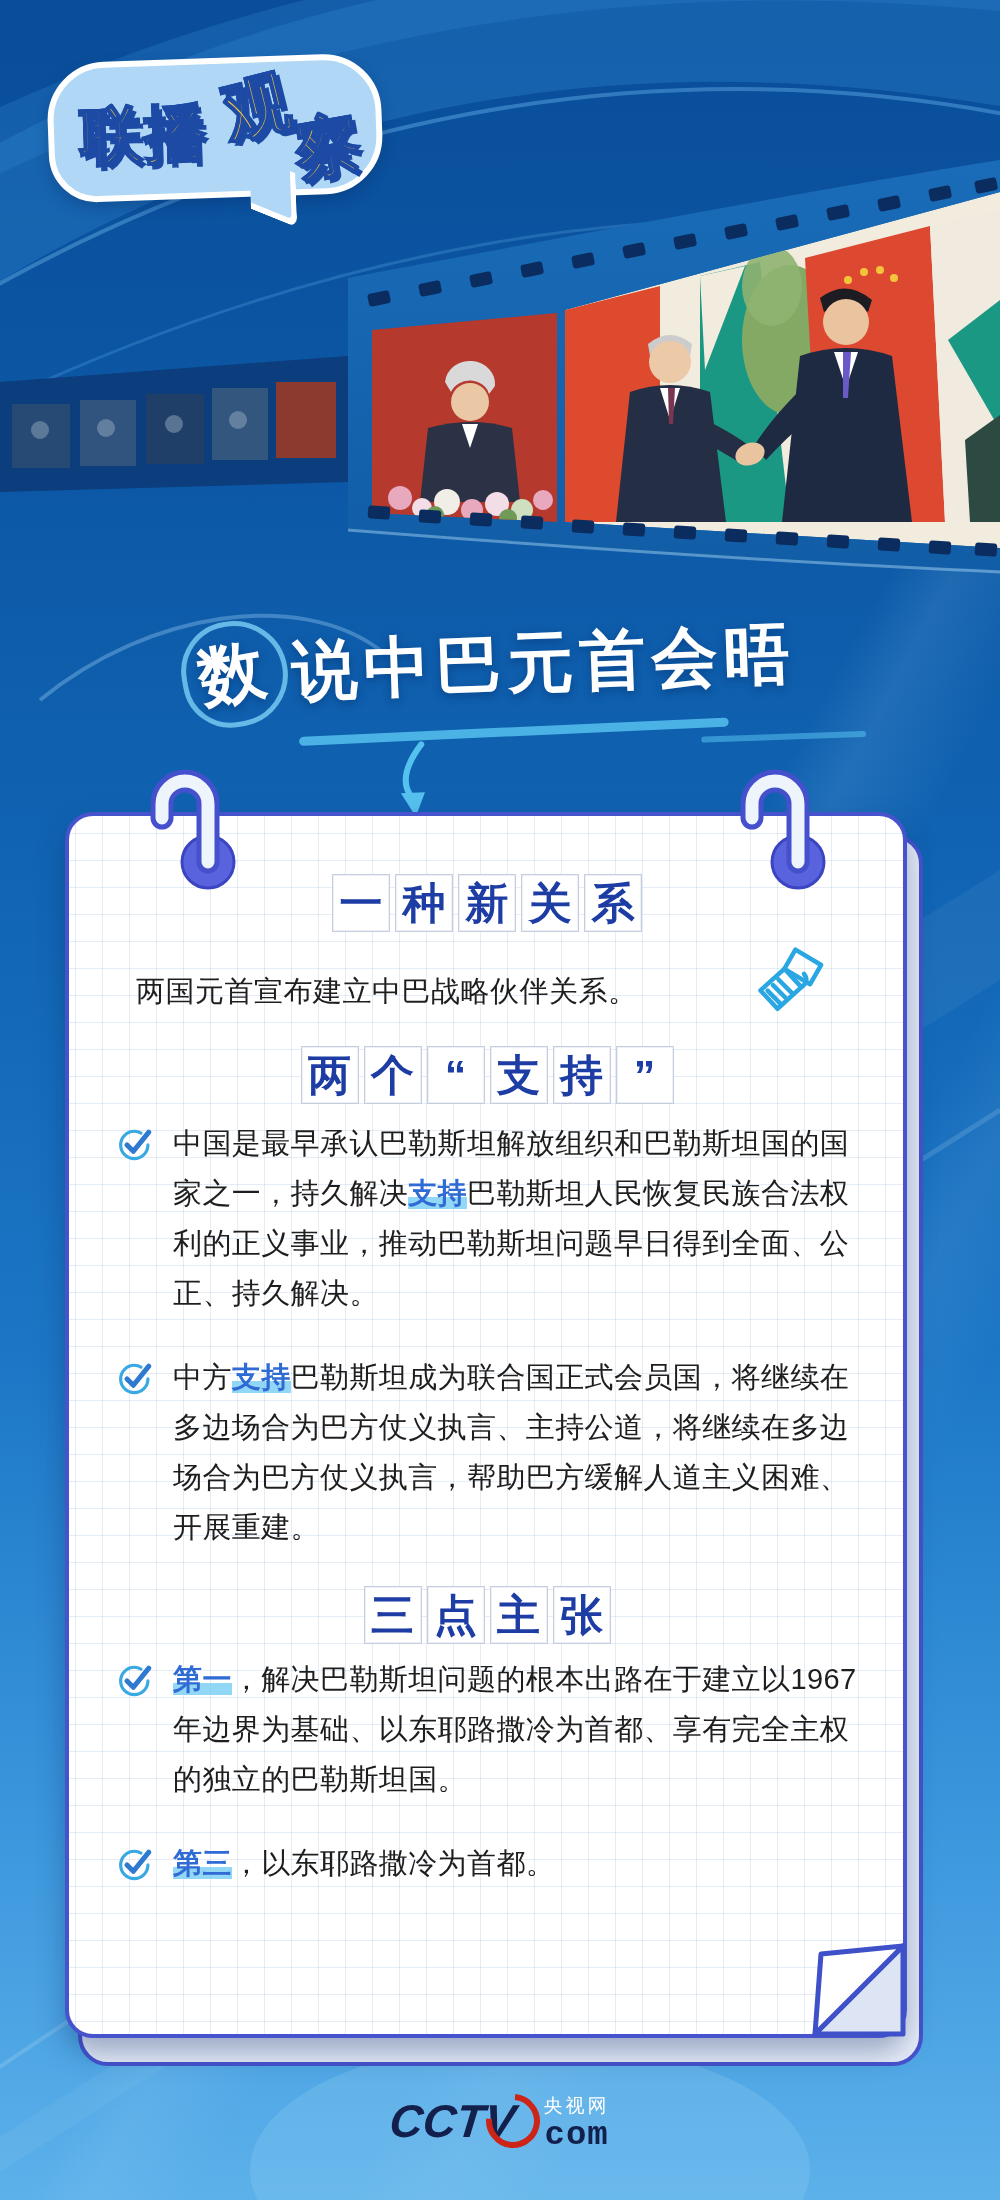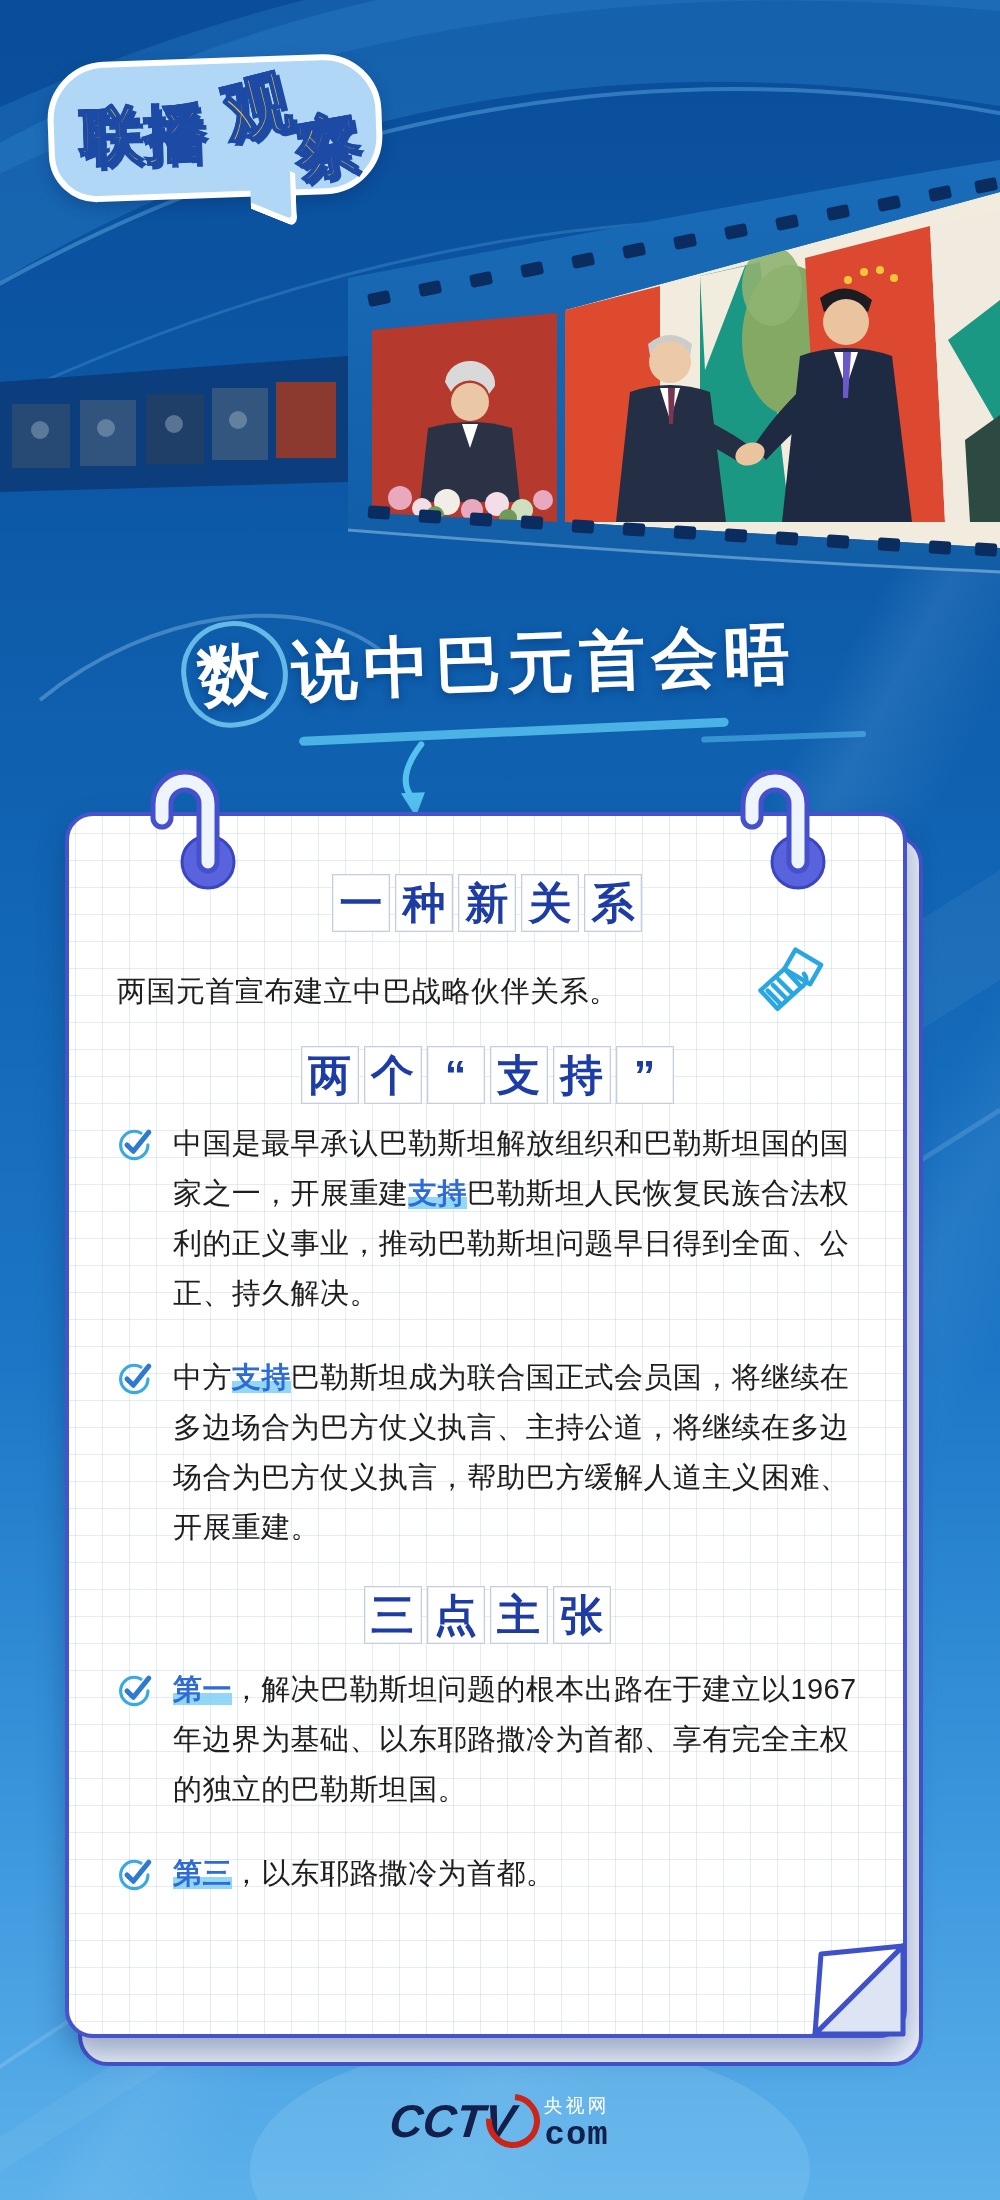--- a/index.html
+++ b/index.html
@@ -67,25 +67,25 @@
   .hook-right{left:738px;top:758px;}
   .hdr{display:flex;justify-content:center;gap:5px;}
   .hdr1{margin-top:2px;}
   .hdr2{margin-top:30px;}
   .hdr3{margin-top:14px;}
   .cell{
     width:56px;height:56px;background:#fff;border:1px solid #c6cddc;
     box-shadow:inset 0 0 0 1px rgba(214,222,236,.45);
     color:#1d3da5;font-size:43px;font-weight:700;line-height:56px;text-align:center;
   }
-  .intro-row{margin-top:34px;position:relative;}
+  .intro-row{margin-top:34px;position:relative;margin-left:19px;}
   .intro{margin:0;font-size:29px;line-height:50px;color:#1e1e1e;letter-spacing:.5px;}
   .handshake{position:absolute;right:16px;top:-24px;}
   .bullets{margin-top:14px;}
-  .bullets2{margin-top:20px;}
+  .bullets2{margin-top:10px;}
   .bullet{display:flex;gap:16px;margin-bottom:34px;}
   .check{flex:0 0 40px;margin-top:6px;}
   .bullet p{flex:1;margin:0;font-size:29px;line-height:50px;color:#1e1e1e;letter-spacing:.4px;}
   .hl{
     color:#2e6bd4;font-weight:700;padding-bottom:2px;
     background-image:linear-gradient(rgba(120,205,245,.8),rgba(120,205,245,.8));
     background-size:100% 12px;background-position:0 92%;background-repeat:no-repeat;
   }
   .curl{position:absolute;right:-4px;bottom:-4px;}
   
@@ -278,21 +278,21 @@
       <span class="cell">持</span>
       <span class="cell">”</span>
     </div>
 
     <div class="bullets">
       <div class="bullet">
         <svg class="check" width="40" height="40" viewBox="0 0 44 40">
           <circle cx="19" cy="21" r="15" fill="none" stroke="#3aa9e2" stroke-width="3.5" stroke-linecap="round" stroke-dasharray="78 17"></circle>
           <path d="M11 21 L18 28 L35 7" fill="none" stroke="#2e7ad0" stroke-width="5.5" stroke-linecap="round" stroke-linejoin="round"></path>
         </svg>
-        <p><span>中国是最早承认巴勒斯坦解放组织和巴勒斯坦国的国家之一，开展重建</span><span class="hl">支持</span><span>巴勒斯坦人民恢复民族合法权利的正义事业，推动巴勒斯坦问题早日得到全面、公正、持久解决。</span></p>
+        <p><span>中国是最早承认巴勒斯坦解放组织和巴勒斯坦国的国家之一，持久解决</span><span class="hl">支持</span><span>巴勒斯坦人民恢复民族合法权利的正义事业，推动巴勒斯坦问题早日得到全面、公正、持久解决。</span></p>
       </div>
       <div class="bullet">
         <svg class="check" width="40" height="40" viewBox="0 0 44 40">
           <circle cx="19" cy="21" r="15" fill="none" stroke="#3aa9e2" stroke-width="3.5" stroke-linecap="round" stroke-dasharray="78 17"></circle>
           <path d="M11 21 L18 28 L35 7" fill="none" stroke="#2e7ad0" stroke-width="5.5" stroke-linecap="round" stroke-linejoin="round"></path>
         </svg>
         <p><span>中方</span><span class="hl">支持</span><span>巴勒斯坦成为联合国正式会员国，将继续在多边场合为巴方仗义执言、主持公道，将继续在多边场合为巴方仗义执言，帮助巴方缓解人道主义困难、开展重建。</span></p>
       </div>
     </div>
 

